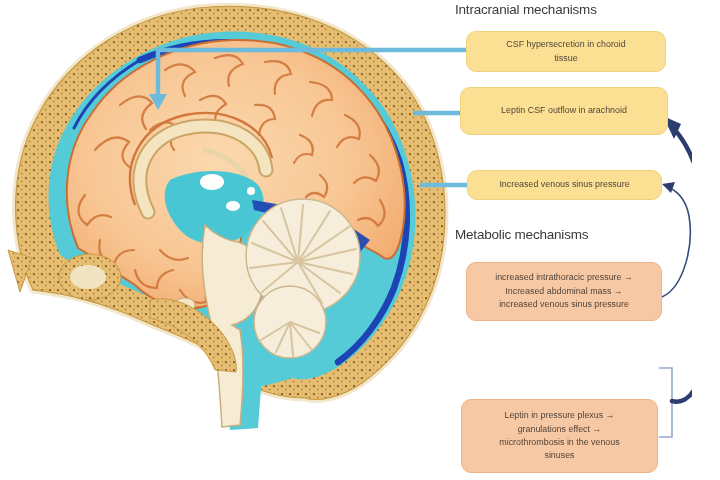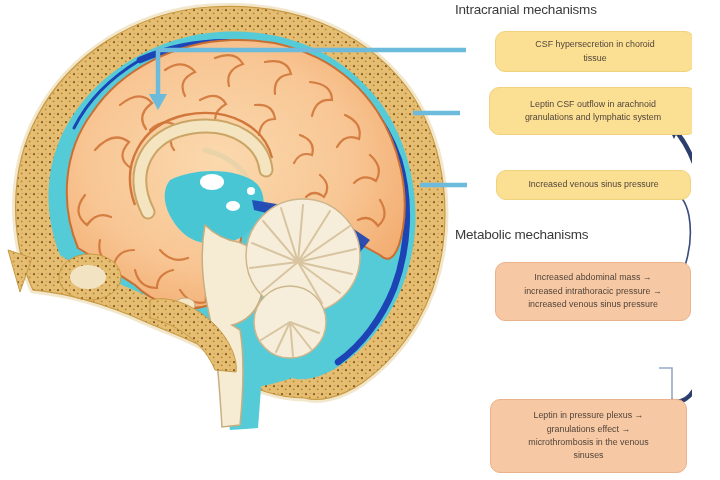--- a/index.html
+++ b/index.html
@@ -2,21 +2,21 @@
 <html><head>
 <meta charset="utf-8">
 <style>
   html,body{margin:0;padding:0;background:#ffffff;}
   .stage{position:relative;width:692px;height:480px;background:#ffffff;overflow:hidden;
          font-family:"Liberation Sans", sans-serif;}
   .stage svg{position:absolute;left:0;top:0;}
   .heading{position:absolute;font-size:13.5px;font-weight:500;letter-spacing:-0.2px;color:#3a3a3a;}
   .mech-box{position:absolute;display:flex;flex-direction:column;justify-content:center;align-items:center;
             border-radius:10px;text-align:center;font-size:8.9px;line-height:1.5;color:#53453a;
-            padding:2px 6px;box-sizing:border-box;margin-left:29px;}
+            padding:2px 6px;box-sizing:border-box;}
   .yellow{background:#fbe094;border:1px solid #f0d17c;}
   .orange{background:#f6c8a4;border:1px solid #ecb289;}
   .mech-box div{white-space:nowrap;}
 </style>
 </head>
 <body>
 
 <div class="stage">
 
   <svg width="720" height="480" viewBox="0 0 720 480">
@@ -144,32 +144,31 @@
 
   <div class="heading" style="left:455px;top:2px;">Intracranial mechanisms</div>
 
   <div class="mech-box yellow" style="left:466px;top:31px;width:200px;height:41px;">
     <div>CSF hypersecretion in choroid</div>
     <div>tissue</div>
   </div>
 
   <div class="mech-box yellow" style="left:460px;top:87px;width:208px;height:48px;">
     <div>Leptin CSF outflow in arachnoid</div>
-    <div>granulations and lymphatic system</div>
   </div>
 
   <div class="mech-box yellow" style="left:467px;top:170px;width:195px;height:30px;">
     <div>Increased venous sinus pressure</div>
   </div>
 
   <div class="heading" style="left:455px;top:227px;">Metabolic mechanisms</div>
 
   <div class="mech-box orange" style="left:466px;top:262px;width:196px;height:59px;">
+    <div>increased intrathoracic pressure  →</div>
     <div>Increased abdominal mass  →</div>
-    <div>increased intrathoracic pressure  →</div>
     <div>increased venous sinus pressure</div>
   </div>
 
 
   <div class="mech-box orange" style="left:461px;top:399px;width:197px;height:74px;">
     <div>Leptin in pressure plexus  →</div>
     <div>granulations effect  →</div>
     <div>microthrombosis in the venous</div>
     <div>sinuses</div>
   </div>

